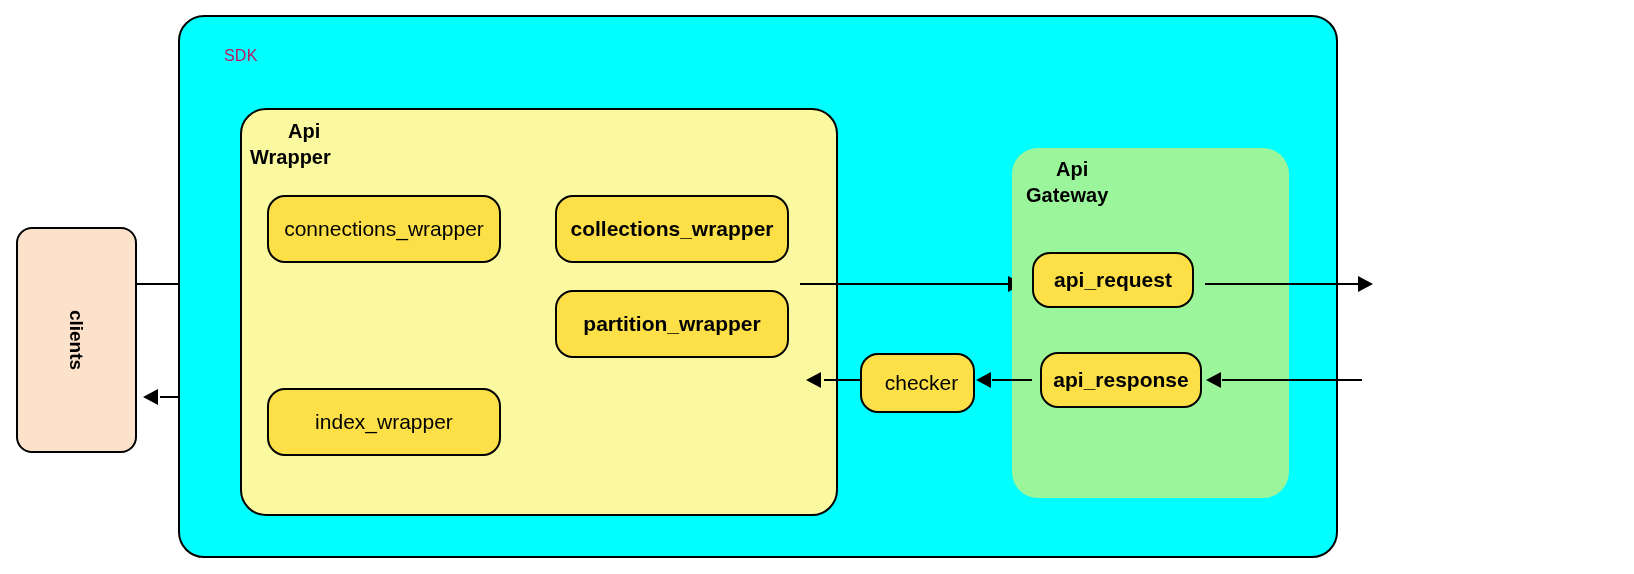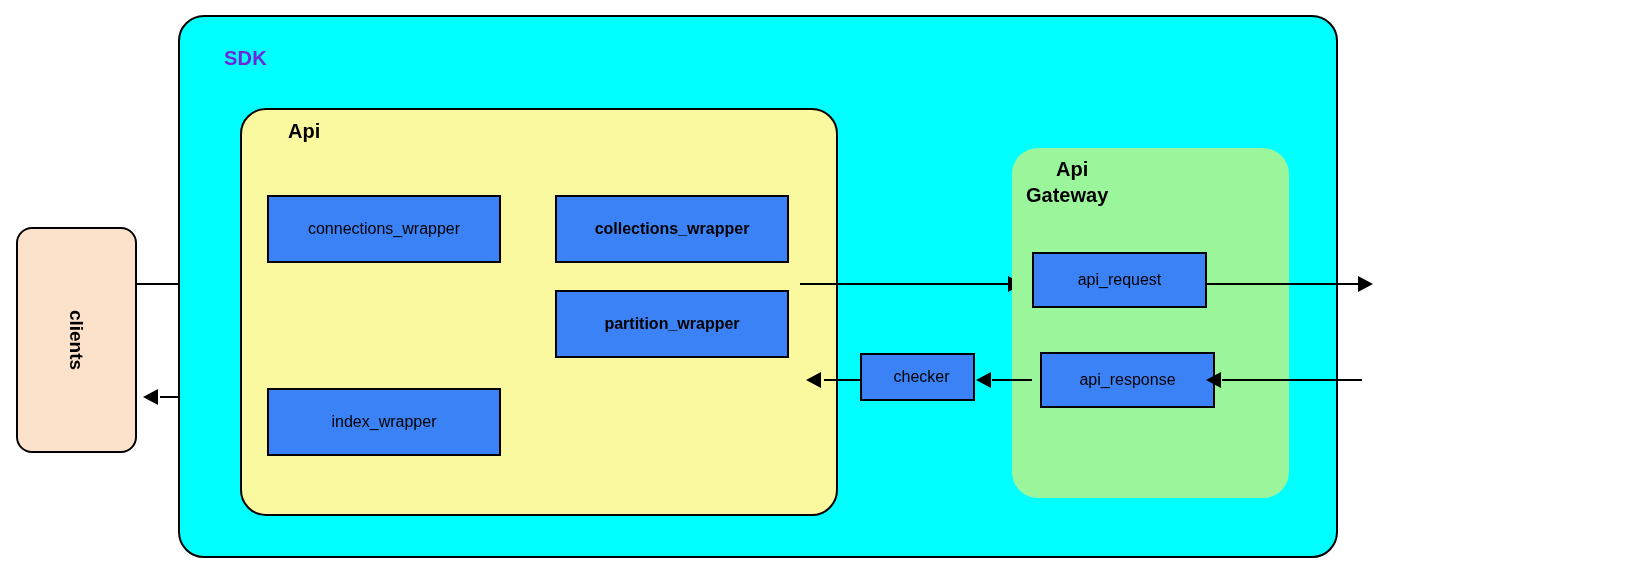--- a/index.html
+++ b/index.html
@@ -31,23 +31,23 @@
     width: 1160px;
     height: 543px;
     background: #00ffff;
     border: 2px solid #000000;
     border-radius: 26px;
   }
   .sdk-title {
     position: absolute;
     left: 44px;
     top: 30px;
-    font-size: 20px;
-    font-weight: bold;
-    color: #6d28d9;
+    font-size: 16px;
+    font-weight: normal;
+    color: #be185d;
     letter-spacing: .2px;
   }
 
   .apiwrapper-container {
     left: 240px;
     top: 108px;
     width: 598px;
     height: 408px;
     background: #fbf9a0;
     border: 2px solid #000000;
@@ -101,47 +101,47 @@
     font-weight: bold;
     color: #000000;
     transform: rotate(90deg);
     white-space: nowrap;
   }
 
   
   .node {
     position: absolute;
     box-sizing: border-box;
-    background: #3b82f6;
-    border: 2px solid #000000;
-    border-radius: 0;
+    background: #fde047;
+    border: 2px solid #000000;
+    border-radius: 18px;
     display: flex;
     align-items: center;
     justify-content: center;
-    font-size: 16px;
+    font-size: 21px;
     color: #000000;
   }
 
   
   .w-col1 { left: 25px;  width: 234px; }
   .w-col2 { left: 313px; width: 234px; font-weight: bold; }
   .w-row1 { top: 85px;  height: 68px; }
   .w-row2 { top: 180px; height: 68px; }
   .w-row3 { top: 278px; height: 68px; }
 
   
-  .g-node { left: 20px; width: 175px; height: 56px; }
+  .g-node { left: 20px; width: 162px; height: 56px; font-weight: bold; }
   .g-row1 { top: 104px; }
   .g-row2 { top: 204px; margin-left: 8px; }
 
   .checker-box {
     left: 860px;
     top: 353px;
     width: 115px;
-    height: 48px;
+    height: 60px;
     padding-left: 8px;
   }
 
   
   .edge {
     position: absolute;
     background: #000000;
     height: 2px;
   }
   .arrow {
@@ -169,20 +169,21 @@
   <div class="edge" style="left:160px; top:396px; width:78px;"></div>
   <div class="arrow arrow-left" style="left:143px; top:389px;"></div>
 
   <div class="box sdk-container">
     <div class="sdk-title">SDK</div>
   </div>
 
   <div class="box apiwrapper-container">
     <div class="apiwrapper-title">
       <span>Api</span>
+      <span class="l2">Wrapper</span>
     </div>
 
     <div class="node w-col1 w-row1">connections_wrapper</div>
     <div class="node w-col2 w-row1">collections_wrapper</div>
     <div class="node w-col2 w-row2">partition_wrapper</div>
     <div class="node w-col1 w-row3">index_wrapper</div>
   </div>
 
   <div class="edge" style="left:800px; top:283px; width:225px;"></div>
   <div class="arrow arrow-right" style="left:1008px; top:276px;"></div>

